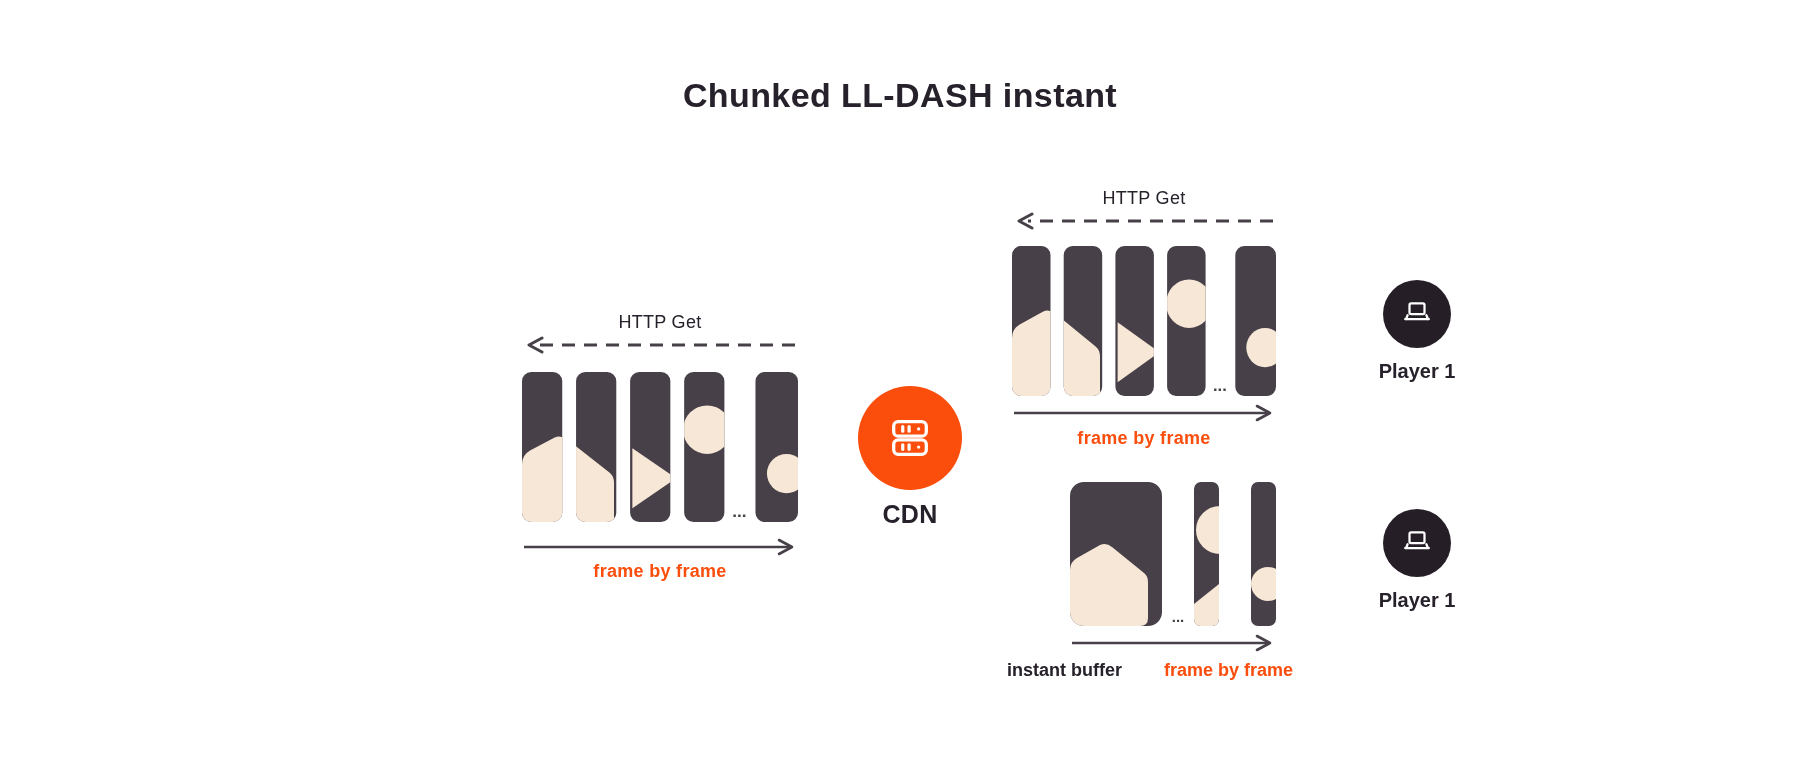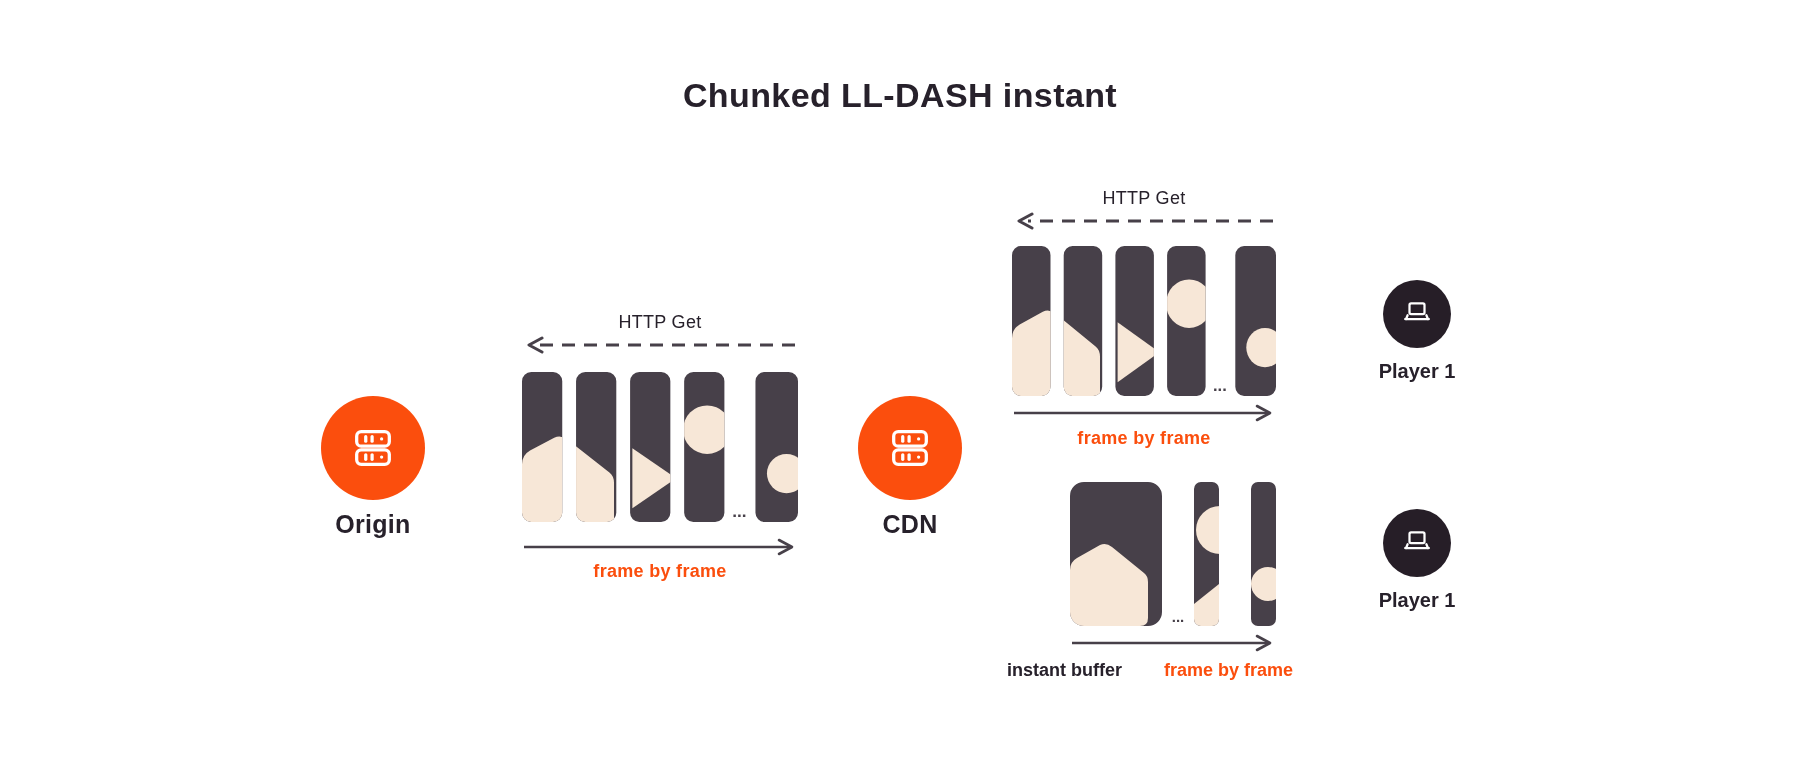--- a/index.html
+++ b/index.html
@@ -38,37 +38,20 @@
   .labels-row .frame{font-size:18px;font-weight:600;color:var(--orange);}
   svg{display:block;}
 </style>
 </head>
 <body>
 
 <div class="canvas">
 
   <h1 class="title">Chunked LL-DASH instant</h1>
 
-  <div class="node" style="left:293px;top:396px;width:160px;">
-    <div class="circle orange">
-      <svg viewBox="0 0 64 64" width="58" height="58">
-        <g stroke="#fff" stroke-width="3.6" fill="none" stroke-linecap="round" stroke-linejoin="round">
-          <rect x="14" y="14" width="36" height="16" rx="5"></rect>
-          <rect x="14" y="34" width="36" height="16" rx="5"></rect>
-          <line x1="24" y1="19.5" x2="24" y2="24.5"></line>
-          <line x1="31" y1="19.5" x2="31" y2="24.5"></line>
-          <line x1="24" y1="39.5" x2="24" y2="44.5"></line>
-          <line x1="31" y1="39.5" x2="31" y2="44.5"></line>
-          <line x1="41.5" y1="22" x2="41.51" y2="22"></line>
-          <line x1="41.5" y1="42" x2="41.51" y2="42"></line>
-        </g>
-      </svg>
-    </div>
-    <div class="node-label big">Origin</div>
-  </div>
 
   <div class="abs label-http" style="left:522px;top:312px;width:276px;">HTTP Get</div>
   <svg class="abs" style="left:522px;top:336px;" viewBox="0 0 276 18" width="276" height="18">
     <line x1="273" y1="9" x2="16" y2="9" stroke="var(--dark)" stroke-width="3" stroke-dasharray="13 9"></line>
     <path d="M20,2 L7,9 L20,16" fill="none" stroke="var(--dark)" stroke-width="3" stroke-linecap="round" stroke-linejoin="round"></path>
   </svg>
   <svg class="abs" style="left:522px;top:372px;" viewBox="0 0 240 130" width="276" height="150" preserveAspectRatio="none">
     <defs>
       <clipPath id="chunksA">
         <rect x="0" y="0" width="35" height="130" rx="8"></rect>
@@ -86,21 +69,21 @@
       <circle cx="230" cy="88" r="17" fill="var(--cream)"></circle>
     </g>
     <text x="189" y="126" text-anchor="middle" font-size="15" font-weight="bold" fill="var(--dark)">...</text>
   </svg>
   <svg class="abs" style="left:522px;top:538px;" viewBox="0 0 276 18" width="276" height="18">
     <line x1="2" y1="9" x2="268" y2="9" stroke="var(--dark)" stroke-width="2.6"></line>
     <path d="M257,2 L270,9 L257,16" fill="none" stroke="var(--dark)" stroke-width="2.6" stroke-linecap="round" stroke-linejoin="round"></path>
   </svg>
   <div class="abs label-frame" style="left:522px;top:561px;width:276px;">frame by frame</div>
 
-  <div class="node" style="left:830px;top:396px;width:160px;">
+  <div class="node" style="left:830px;top:386px;width:160px;">
     <div class="circle orange">
       <svg viewBox="0 0 64 64" width="58" height="58">
         <g stroke="#fff" stroke-width="3.6" fill="none" stroke-linecap="round" stroke-linejoin="round">
           <rect x="14" y="14" width="36" height="16" rx="5"></rect>
           <rect x="14" y="34" width="36" height="16" rx="5"></rect>
           <line x1="24" y1="19.5" x2="24" y2="24.5"></line>
           <line x1="31" y1="19.5" x2="31" y2="24.5"></line>
           <line x1="24" y1="39.5" x2="24" y2="44.5"></line>
           <line x1="31" y1="39.5" x2="31" y2="44.5"></line>
           <line x1="41.5" y1="22" x2="41.51" y2="22"></line>

